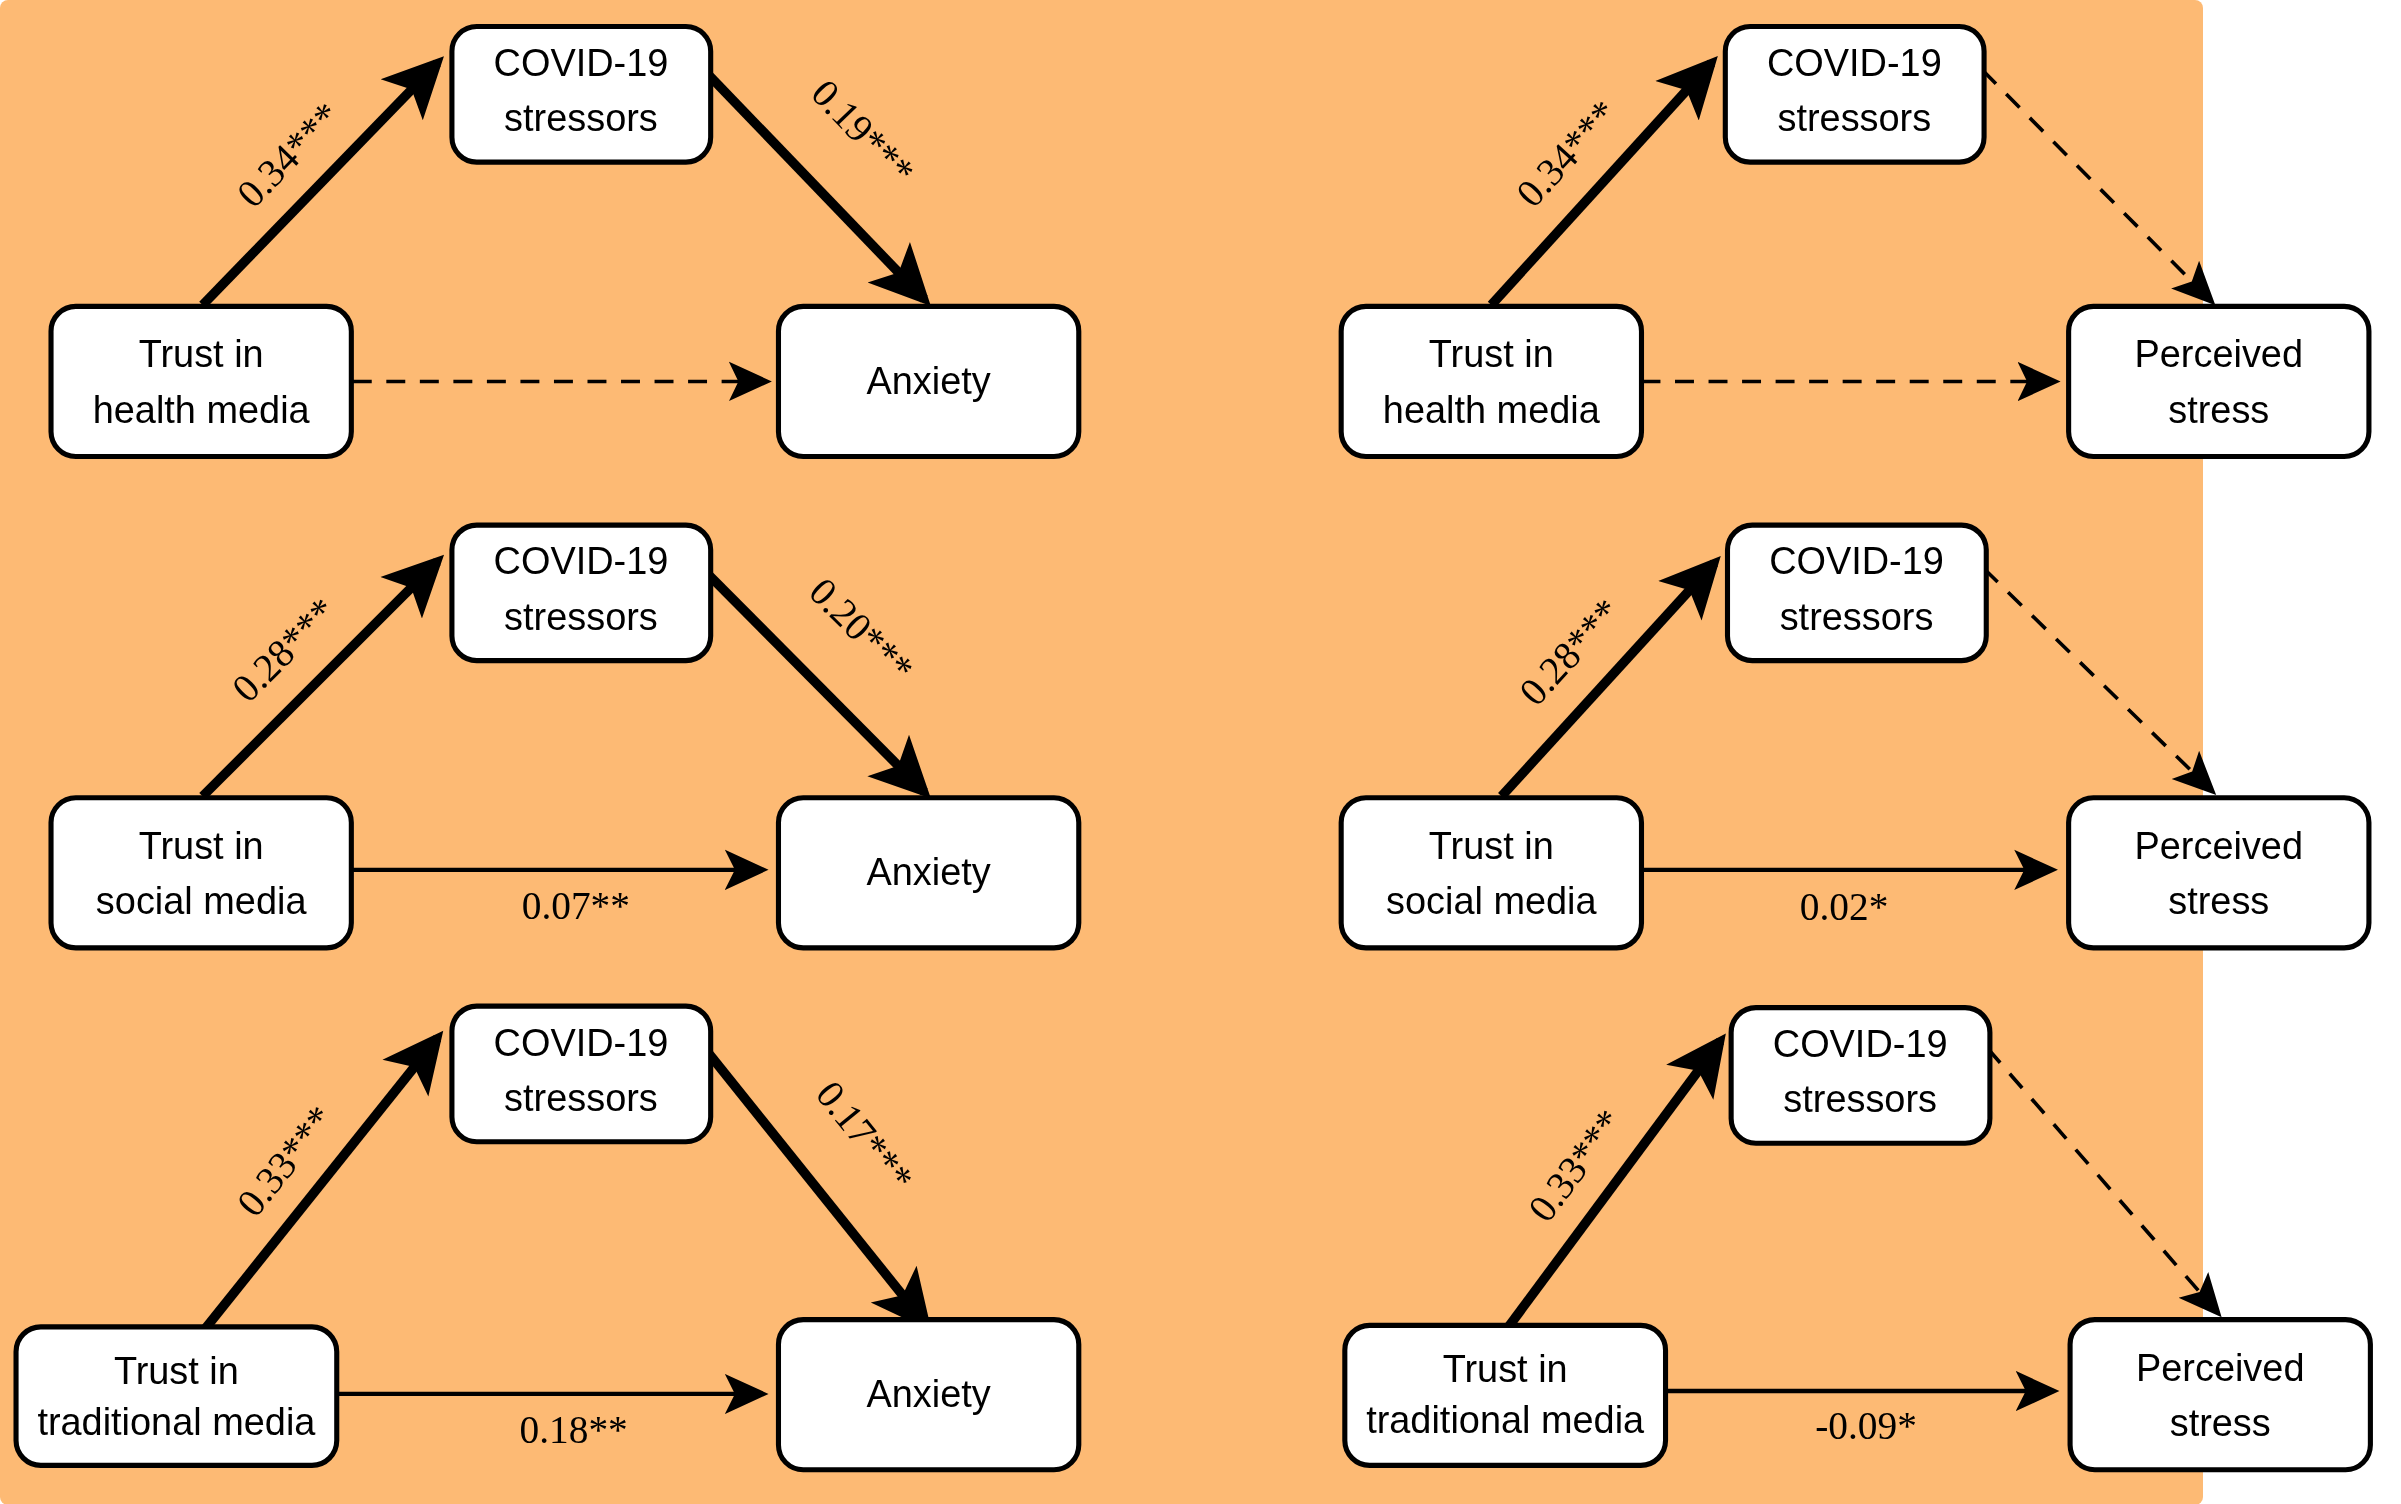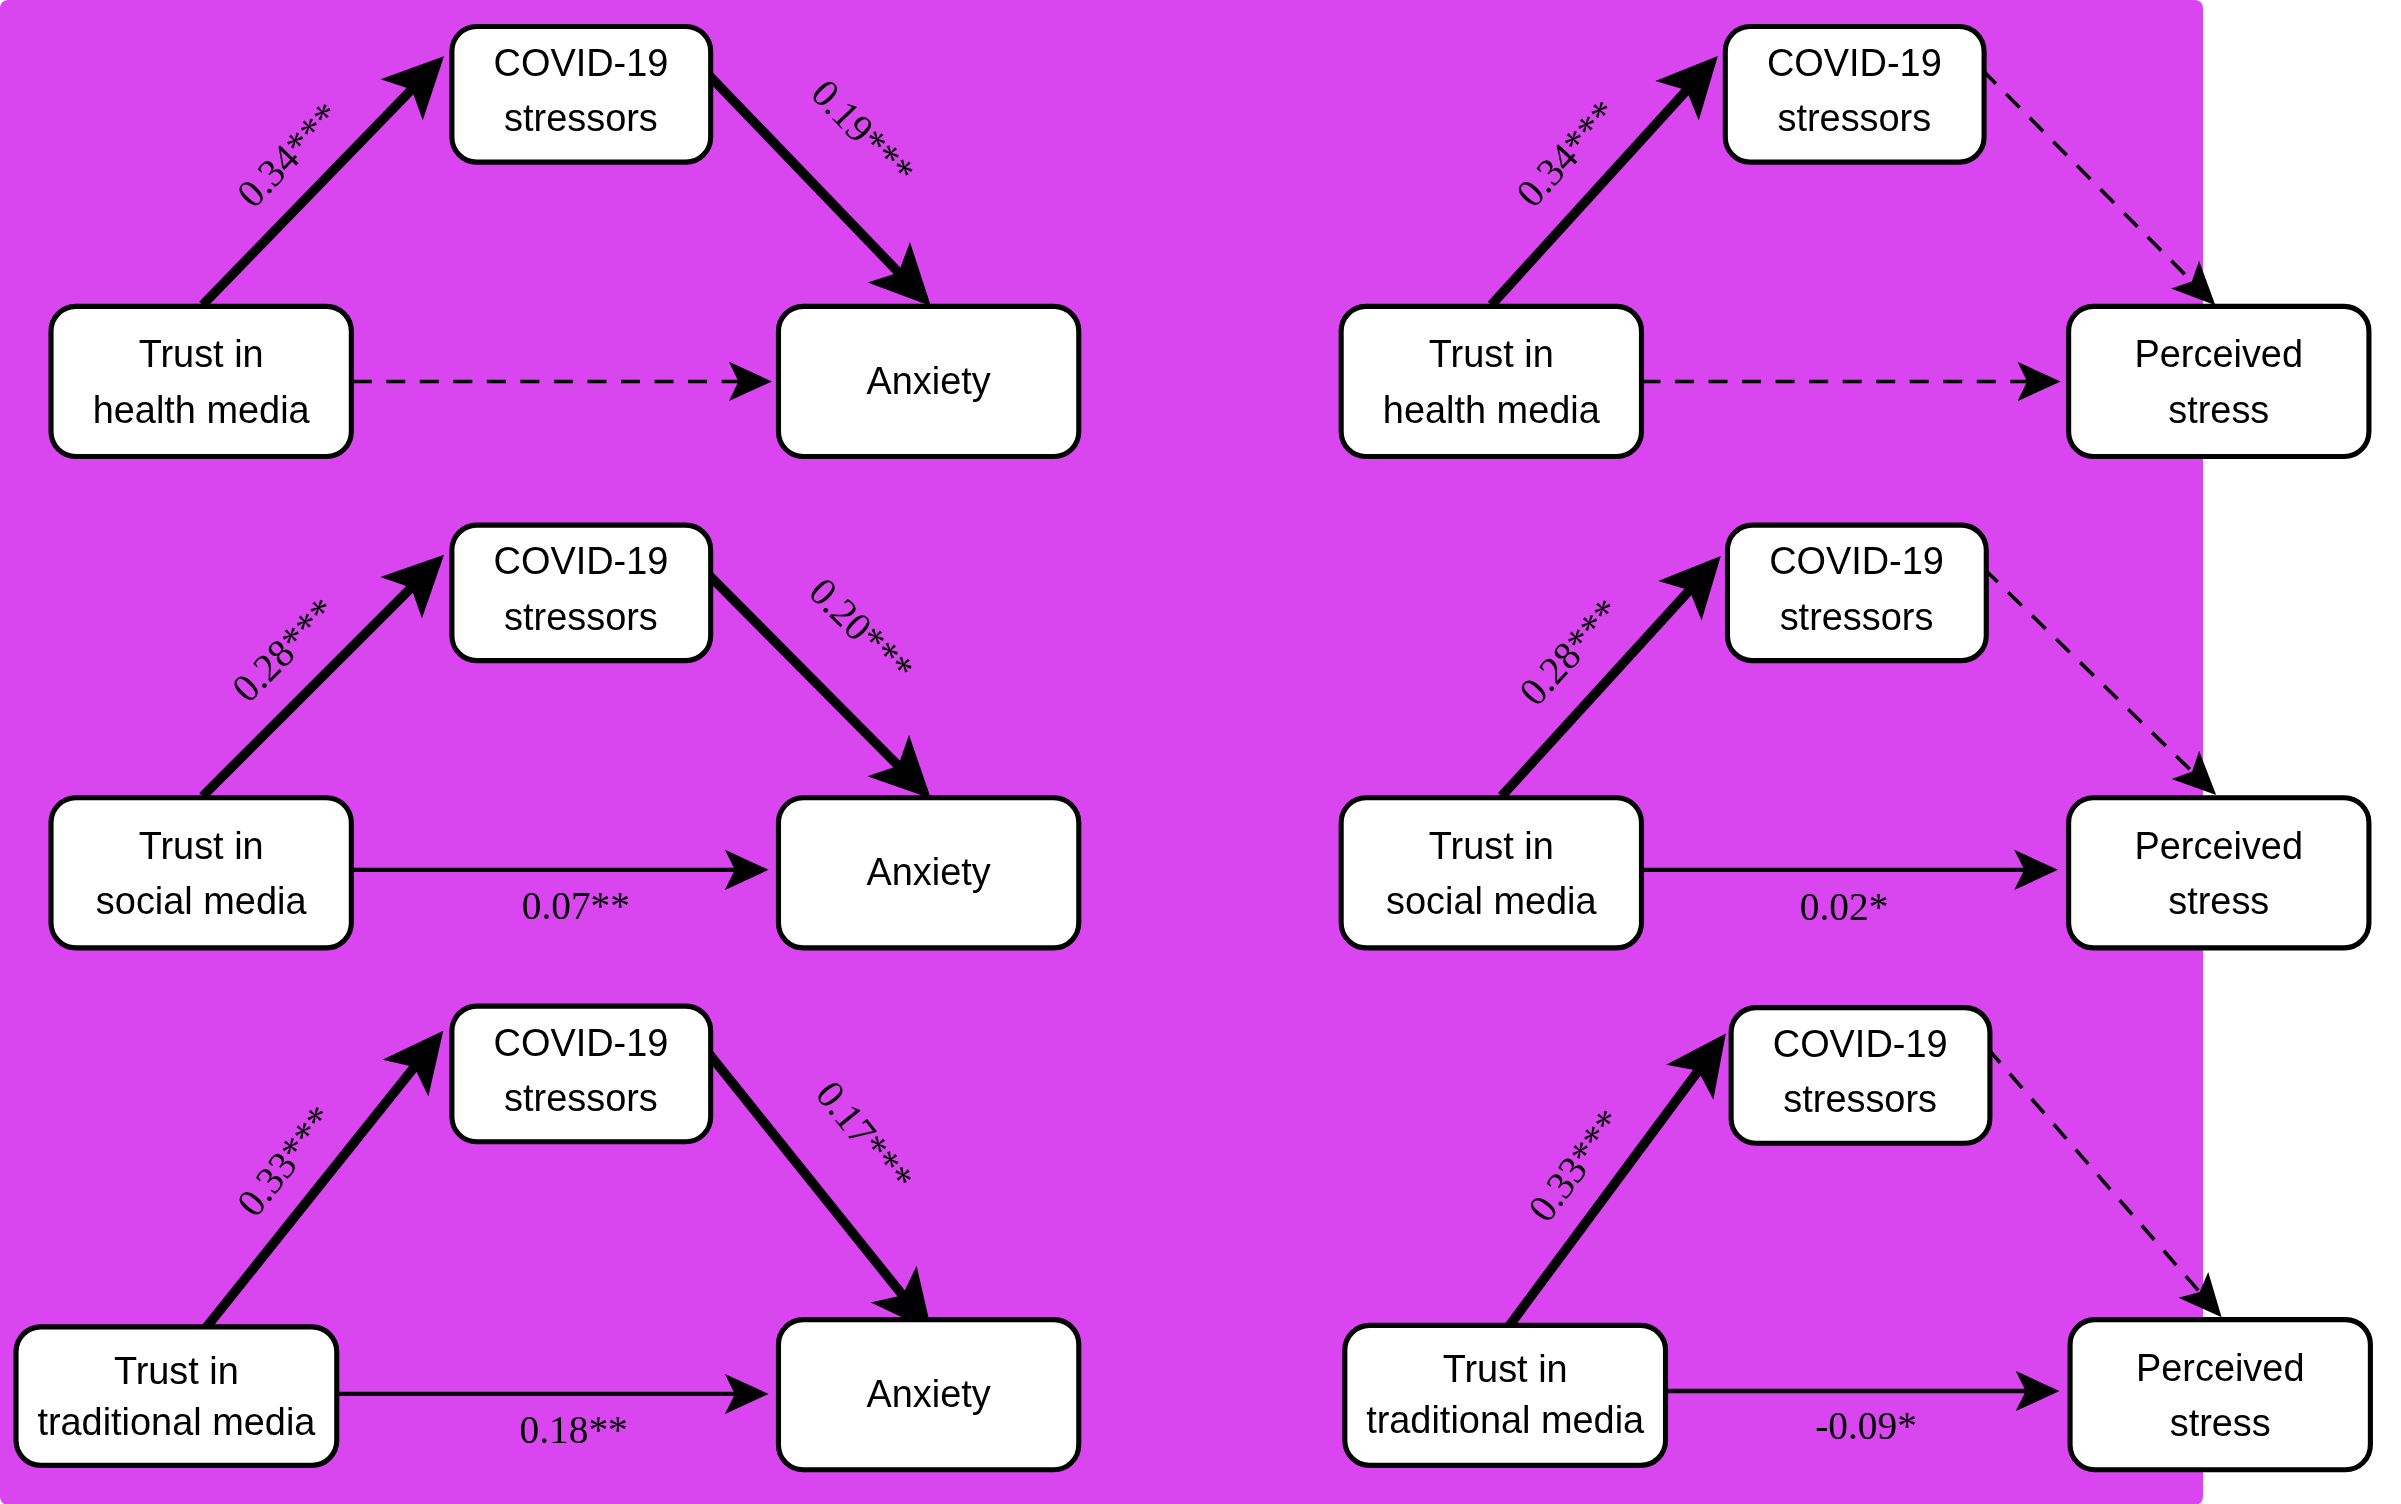--- a/index.html
+++ b/index.html
@@ -10,21 +10,21 @@
   body {
     width: 2401px;
     height: 1505px;
     font-family: "Liberation Sans", sans-serif;
     overflow: hidden;
   }
   #figure-root {
     position: relative;
     width: 2203px;
     height: 1505px;
-    background: #d946ef;
+    background: #fdba74;
     border-radius: 8px;
   }
   svg.panel-svg {
     display: block;
   }
   .node-box {
     fill: #ffffff;
     stroke: #000000;
     stroke-width: 7;
   }

